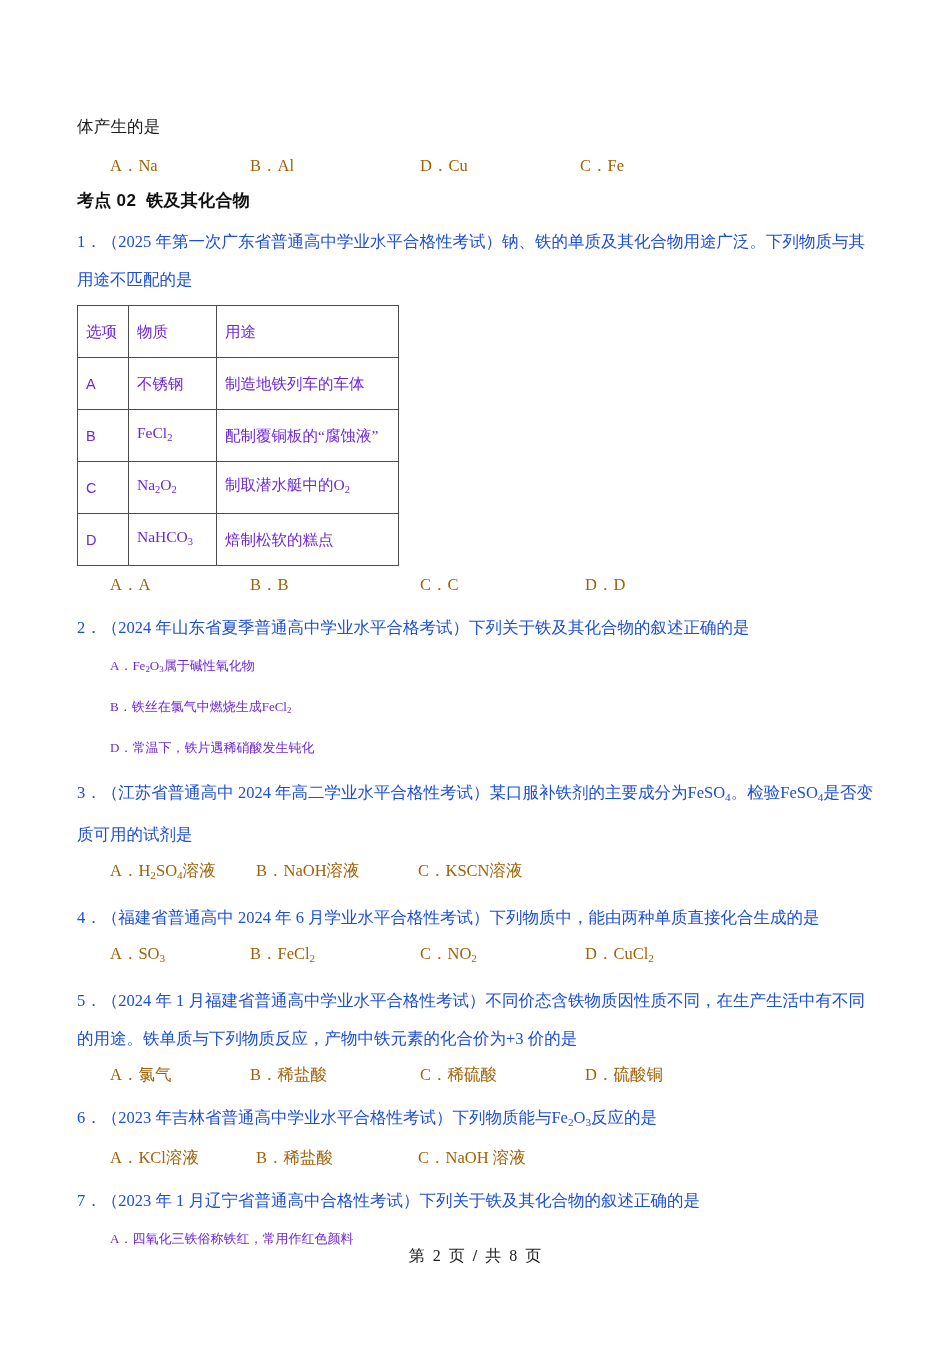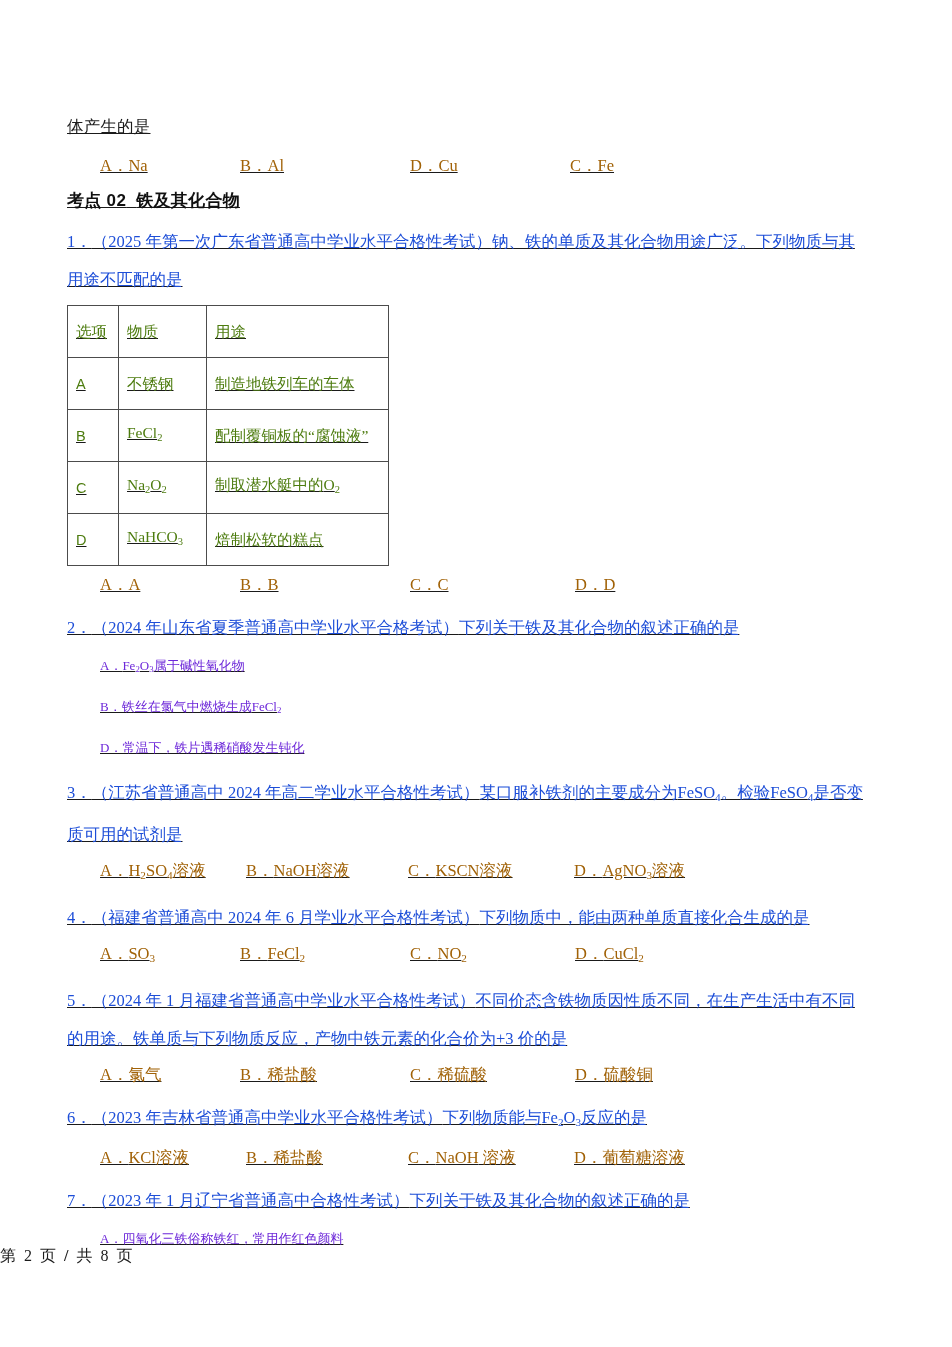--- a/index.html
+++ b/index.html
@@ -15,24 +15,23 @@
     position: relative;
     width: 952px;
     height: 1347px;
     background: #ffffff;
     margin: 0 auto;
     overflow: hidden;
     box-sizing: border-box;
   }
   .content {
     position: absolute;
-    left: 67px;
+    left: 77px;
     top: 108px;
     width: 800px;
-    text-decoration: underline;
   }
 
   
   .para {
     font-size: 16.5px;
     line-height: 38px;
     color: #1c1c1c;
     letter-spacing: 0.2px;
     white-space: pre-wrap;
   }
@@ -84,21 +83,21 @@
   sub { font-size: 0.68em; vertical-align: -0.25em; }
   .fm { font-family: "Liberation Serif", serif; }
 
   
   .tbl-wrap { margin: 6px 0 2px 0; }
   table.opt-table {
     border-collapse: collapse;
     width: 321px;
     table-layout: fixed;
     font-size: 15.5px;
-    color: #4d7c0f;
+    color: #6d28d9;
   }
   table.opt-table td {
     border: 1px solid #4c4c4c;
     height: 51px;
     padding: 0 8px;
     vertical-align: middle;
     line-height: 20px;
   }
   table.opt-table col.c1 { width: 51px; }
   table.opt-table col.c2 { width: 88px; }
@@ -107,21 +106,21 @@
     font-family: "Liberation Sans", "DejaVu Sans", sans-serif;
     font-size: 14.5px;
   }
 
   
   .footer {
     position: absolute;
     left: 0;
     right: 0;
     top: 1246px;
-    text-align: left;
+    text-align: center;
     font-size: 16px;
     letter-spacing: 2px;
     color: #1b1b1b;
     font-family: "Liberation Serif", serif;
   }
   .footer .slash { font-weight: bold; }
 
   .spacer-xs { height: 3px; }
   .spacer-s  { height: 7px; }
 </style>
@@ -203,21 +202,20 @@
     <div class="opt-block">D．常温下，铁片遇稀硝酸发生钝化</div>
 
     <div class="spacer-s"></div>
 
     <div class="stem"><span class="qnum">3．</span><span>（江苏省普通高中 2024 年高二学业水平合格性考试）</span>某口服补铁剂的主要成分为<span class="fm">FeSO<sub>4</sub></span>。检验<span class="fm">FeSO<sub>4</sub></span>是否变质可用的试剂是</div>
 
     <div class="opt-row wide">
       <span class="opt opt-a">A．<span class="fm">H<sub>2</sub>SO<sub>4</sub></span>溶液</span>
       <span class="opt opt-b">B．<span class="fm">NaOH</span>溶液</span>
       <span class="opt opt-c">C．<span class="fm">KSCN</span>溶液</span>
-      <span class="opt opt-d">D．<span class="fm">AgNO<sub>3</sub></span>溶液</span>
     </div>
 
     <div class="spacer-s"></div>
 
     <div class="stem"><span class="qnum">4．</span><span>（福建省普通高中 2024 年 6 月学业水平合格性考试）</span><span>下列物质中，能由两种单质直接化合生成的是</span></div>
 
     <div class="opt-row">
       <span class="opt opt-a">A．<span class="fm">SO<sub>3</sub></span></span>
       <span class="opt opt-b">B．<span class="fm">FeCl<sub>2</sub></span></span>
       <span class="opt opt-c">C．<span class="fm">NO<sub>2</sub></span></span>
@@ -236,21 +234,20 @@
     </div>
 
     <div class="spacer-s"></div>
 
     <div class="stem"><span class="qnum">6．</span><span>（2023 年吉林省普通高中学业水平合格性考试）</span>下列物质能与<span class="fm">Fe<sub>2</sub>O<sub>3</sub></span>反应的是</div>
 
     <div class="opt-row wide">
       <span class="opt opt-a">A．<span class="fm">KCl</span>溶液</span>
       <span class="opt opt-b">B．稀盐酸</span>
       <span class="opt opt-c">C．<span class="fm">NaOH</span> 溶液</span>
-      <span class="opt opt-d">D．葡萄糖溶液</span>
     </div>
 
     <div class="spacer-s"></div>
 
     <div class="stem"><span class="qnum">7．</span><span>（2023 年 1 月辽宁省普通高中合格性考试）</span><span>下列关于铁及其化合物的叙述正确的是</span></div>
 
     <div class="opt-block">A．四氧化三铁俗称铁红，常用作红色颜料</div>
 
   </div>
 

